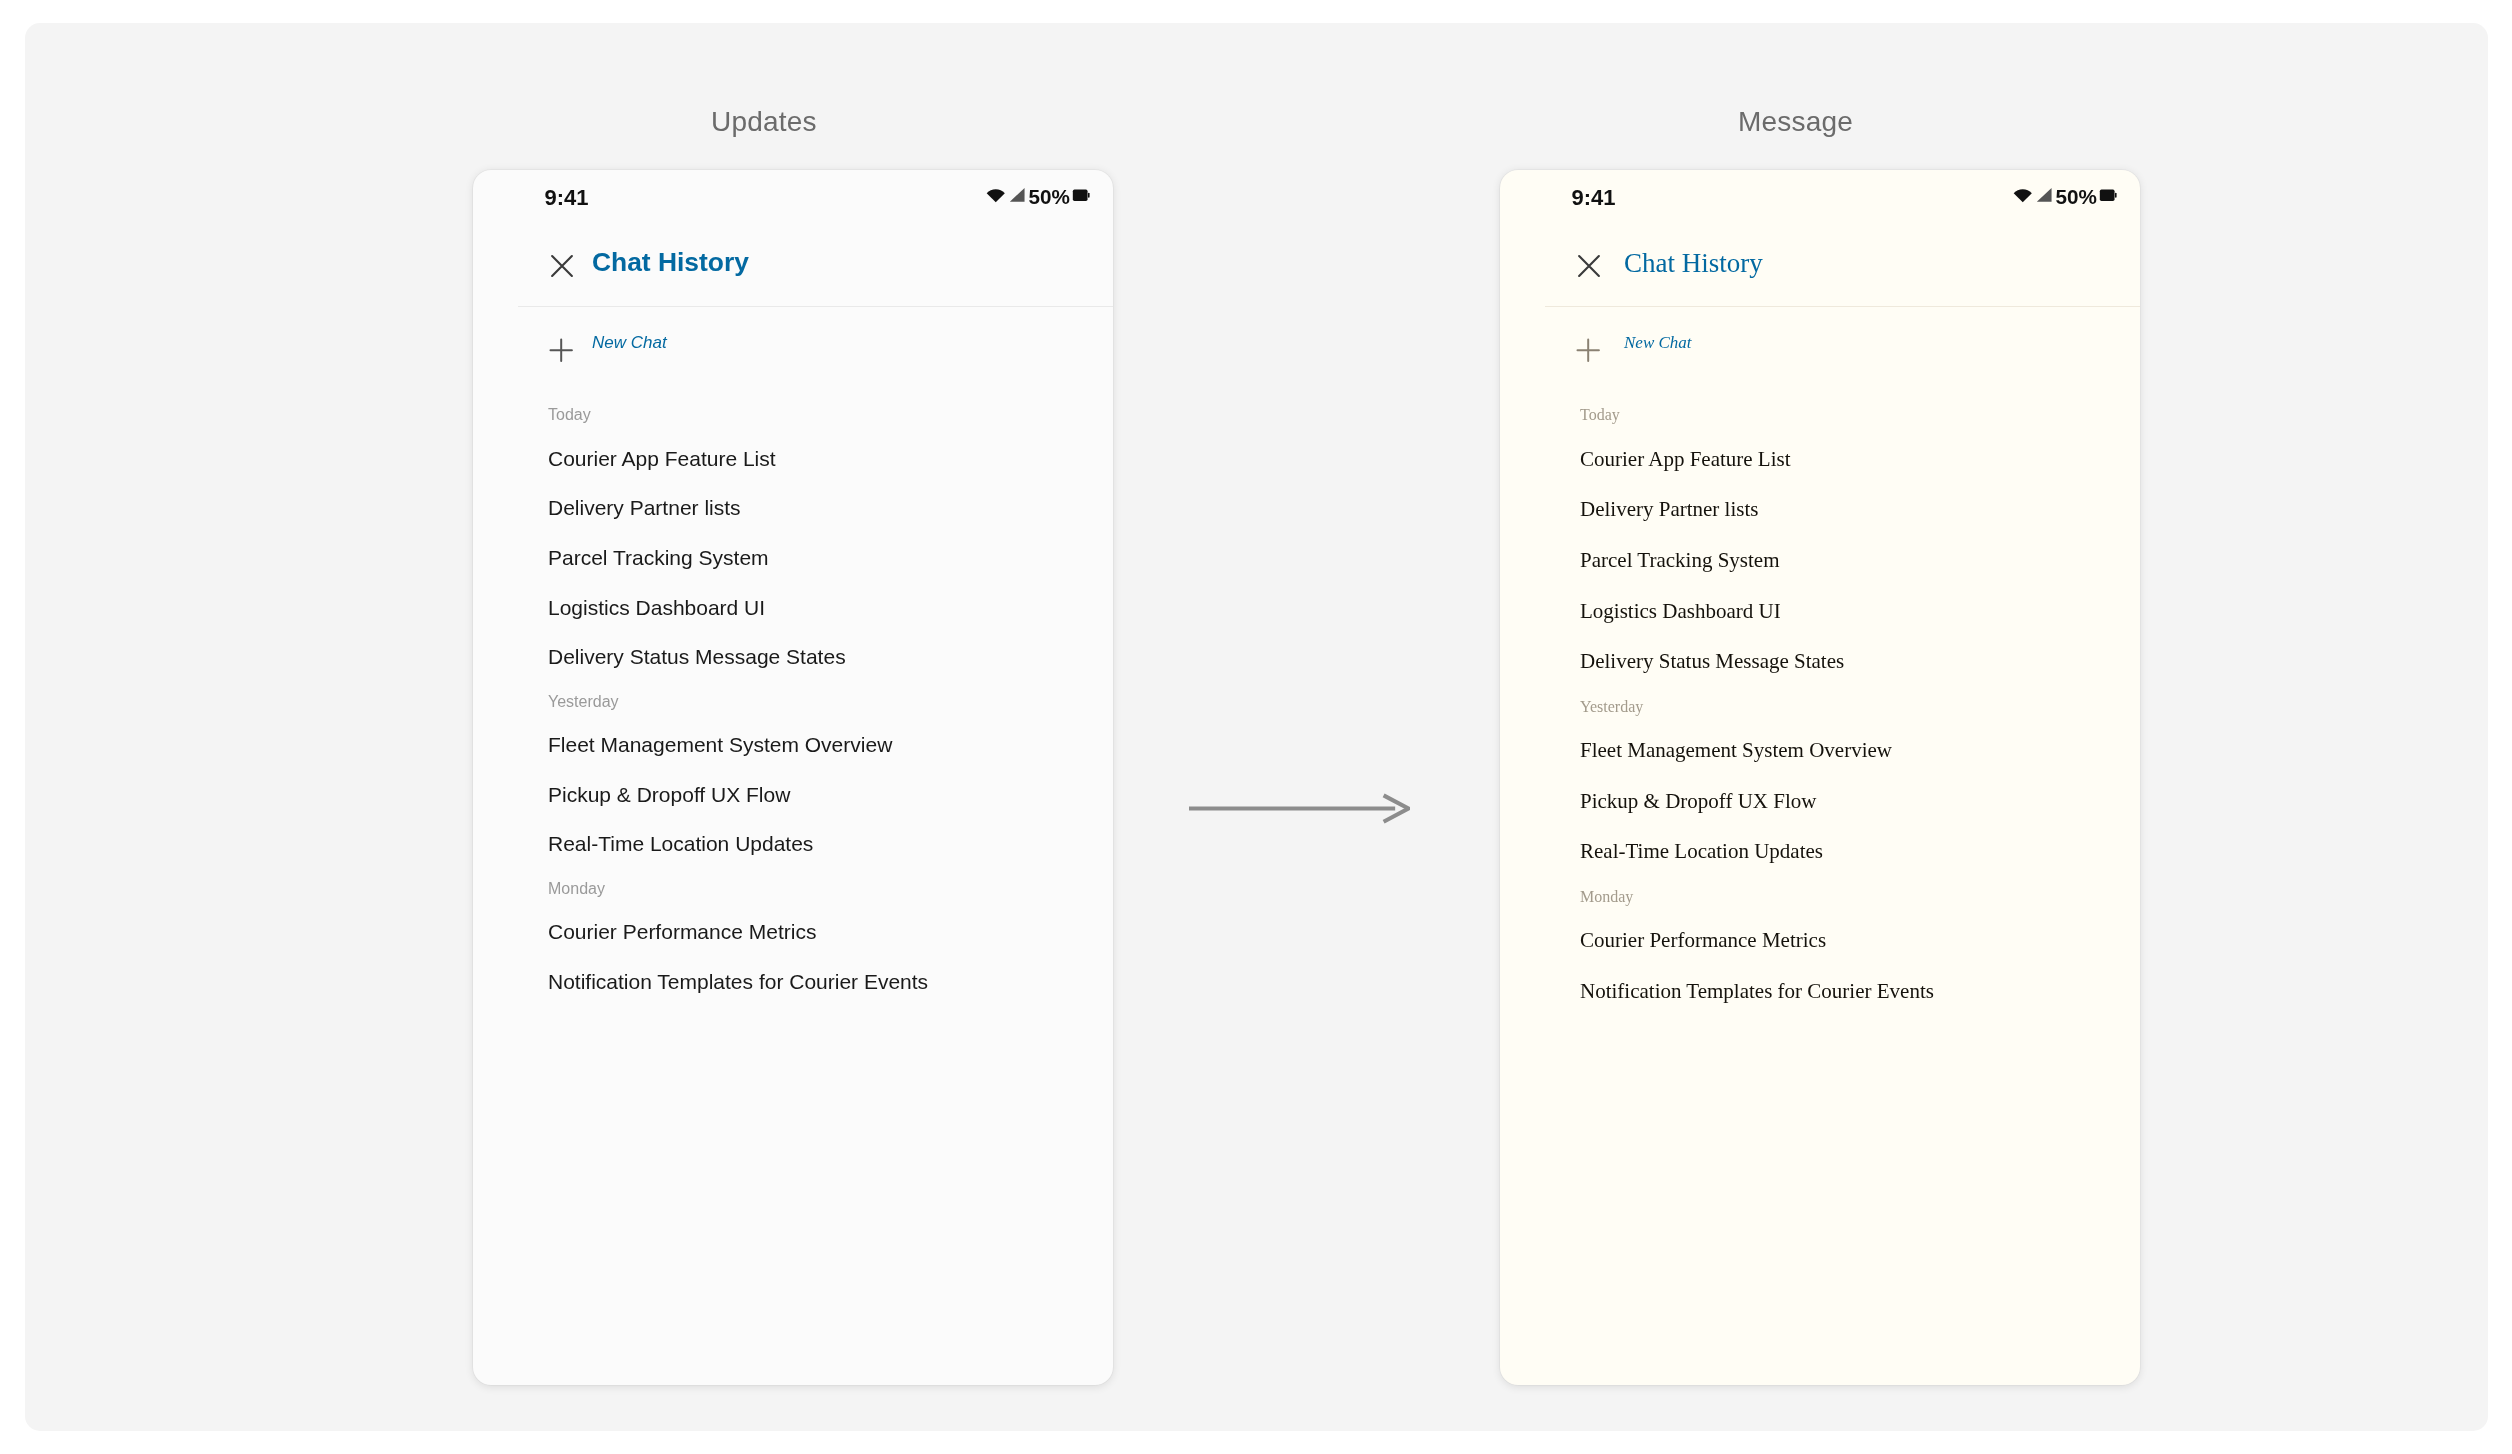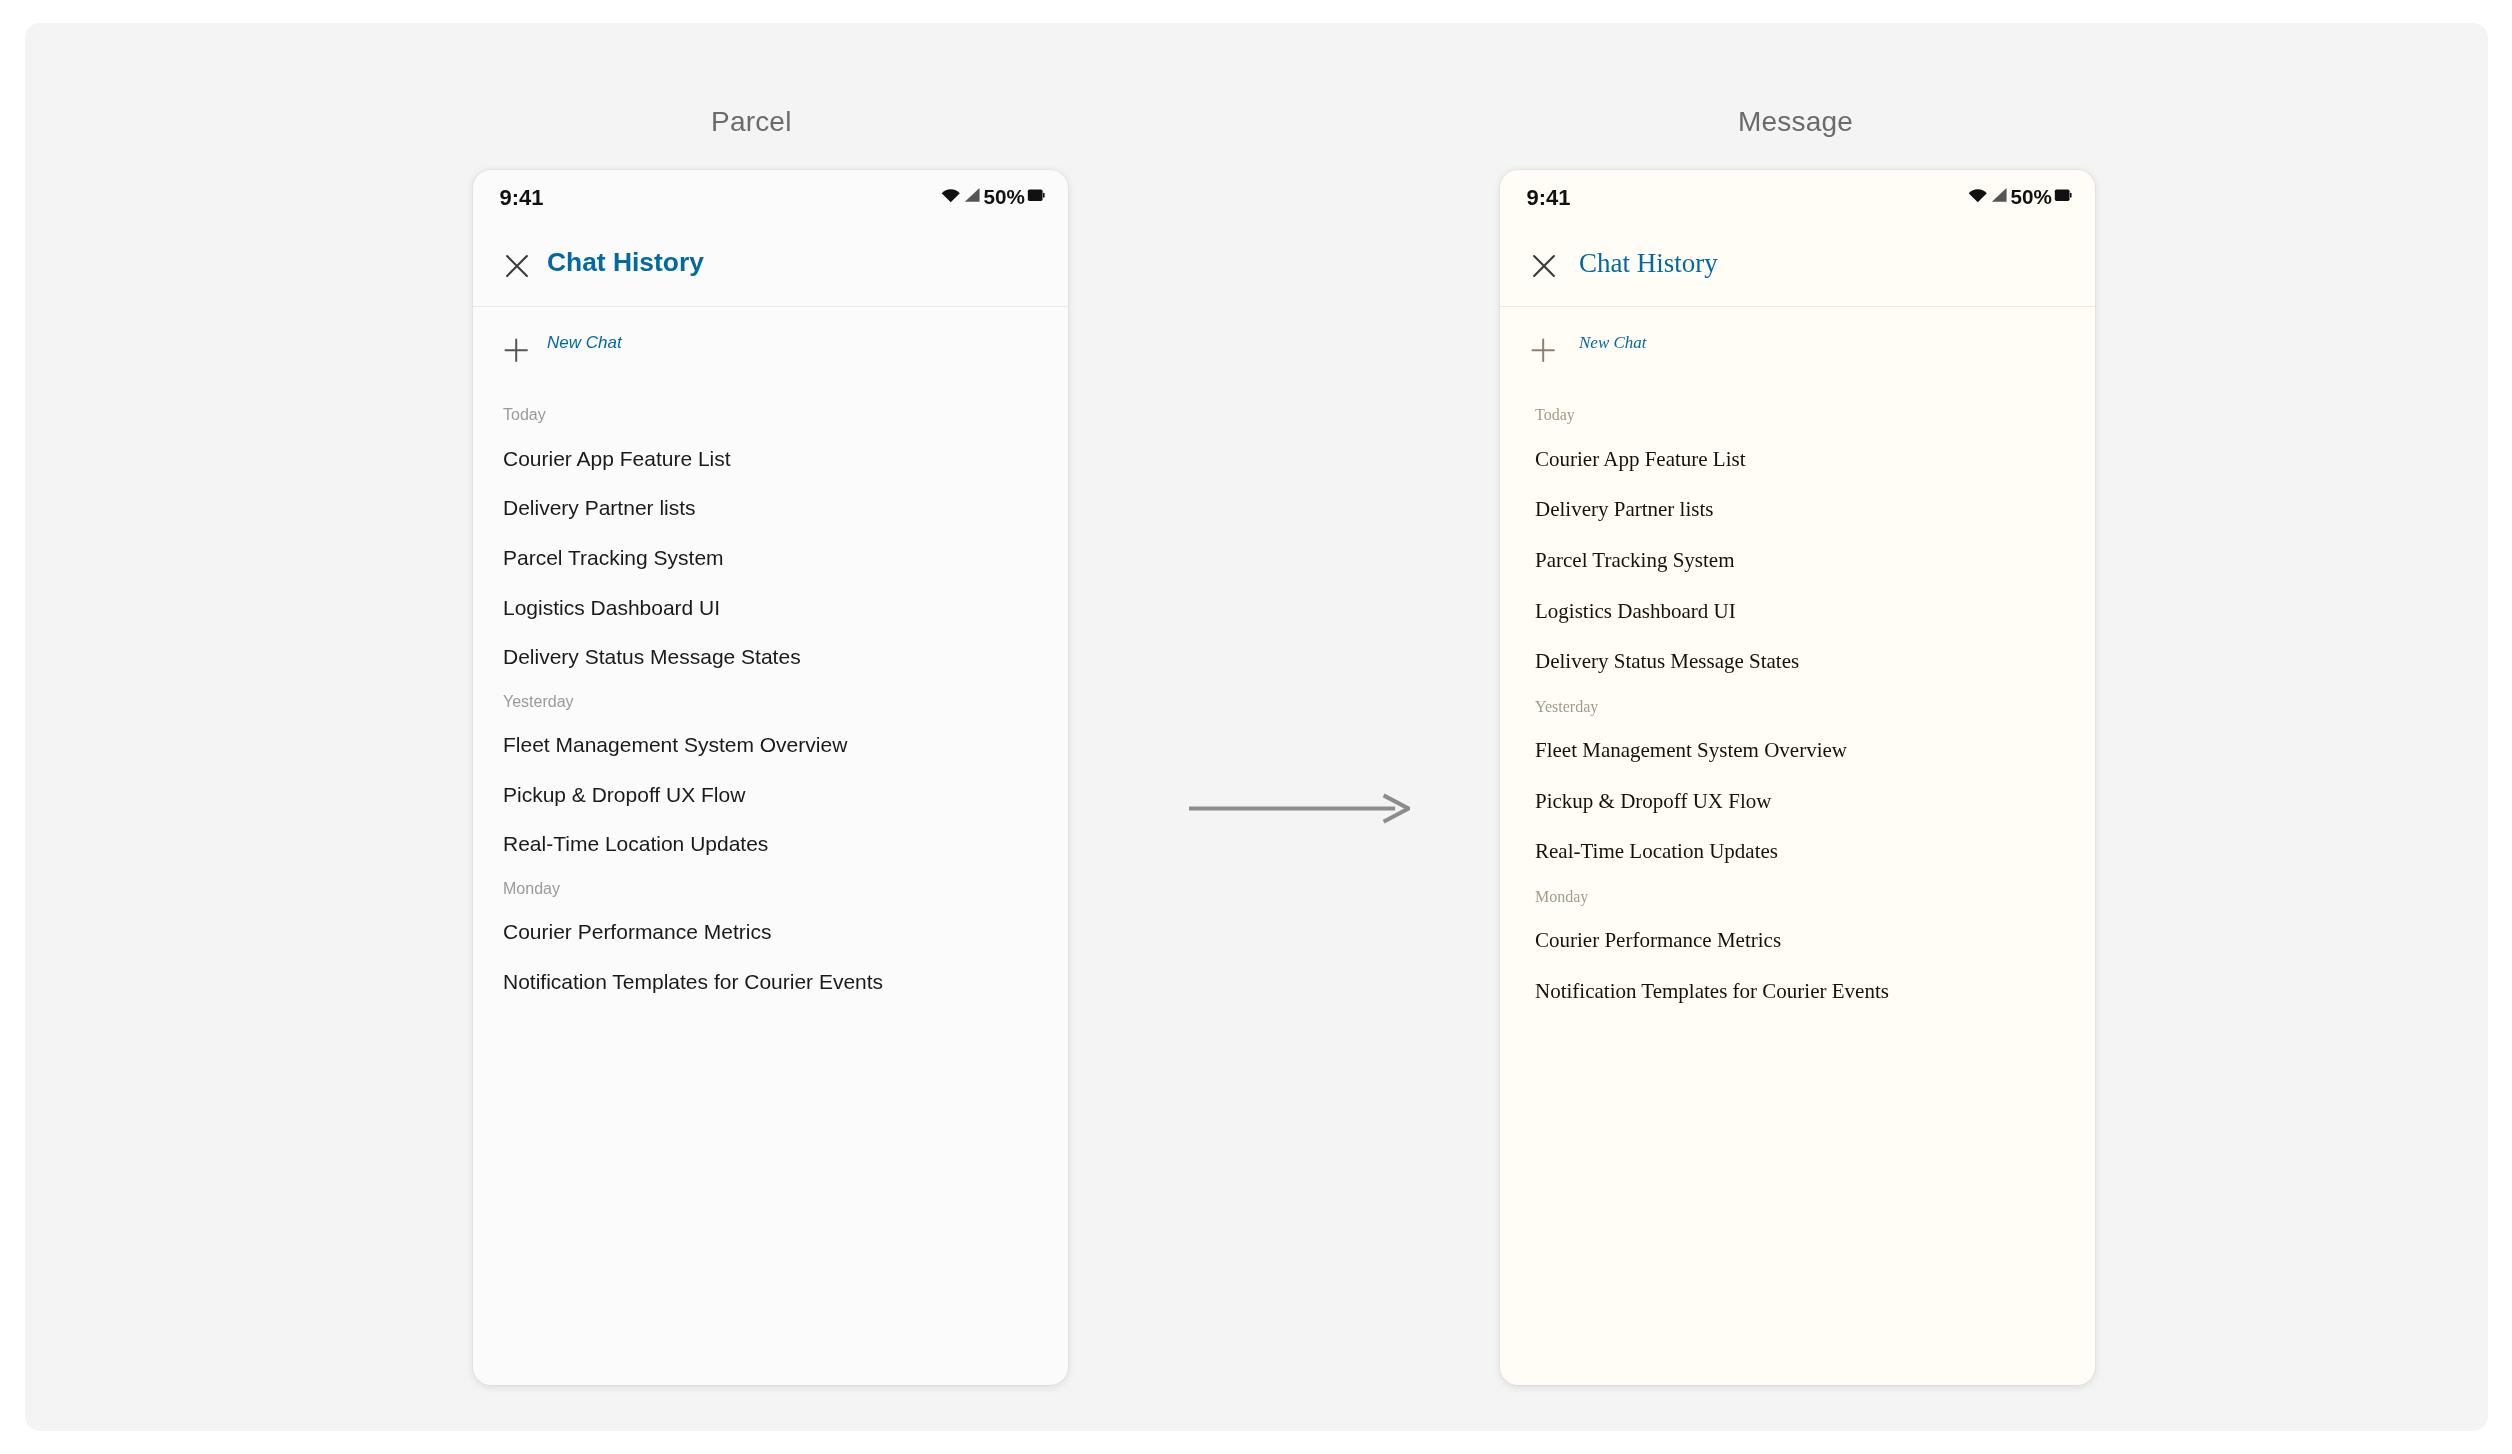--- a/index.html
+++ b/index.html
@@ -33,20 +33,21 @@
   #title-styled  { left: 1713px; top: 83px; }
 
   .phone {
     position: absolute;
     top: 147px;
     width: 595px;
     height: 1215px;
     border-radius: 18px;
     overflow: hidden;
     box-shadow: 0 1.7px 8.3px rgba(0,0,0,0.10), 0 0 0 0.8px rgba(0,0,0,0.04);
+    padding-left: 45px;
   }
   #phone-default {
     left: 448px;
     background: #fbfbfb;
   }
   #phone-styled {
     left: 1475px;
     background: #fffdf5;
   }
 
@@ -162,21 +163,21 @@
     top: 769px;
     width: 221px;
     height: 33px;
   }
 </style>
 </head>
 <body>
 
 <div class="canvas">
 
-  <div class="panel-title" id="title-default">Parcel</div>
+  <div class="panel-title" id="title-default">Updates</div>
   <div class="panel-title" id="title-styled">Message</div>
 
   <div class="phone" id="phone-default">
 
     <div class="status-bar">
       <div class="status-time">9:41</div>
       <div class="status-right">
         <span class="icon-wifi">
           <svg width="21.5" height="16.5" viewBox="0 0 26 20">
               <path d="M13 18.5 L2 7.5 A15 15 0 0 1 24 7.5 Z" fill="#111"></path>

